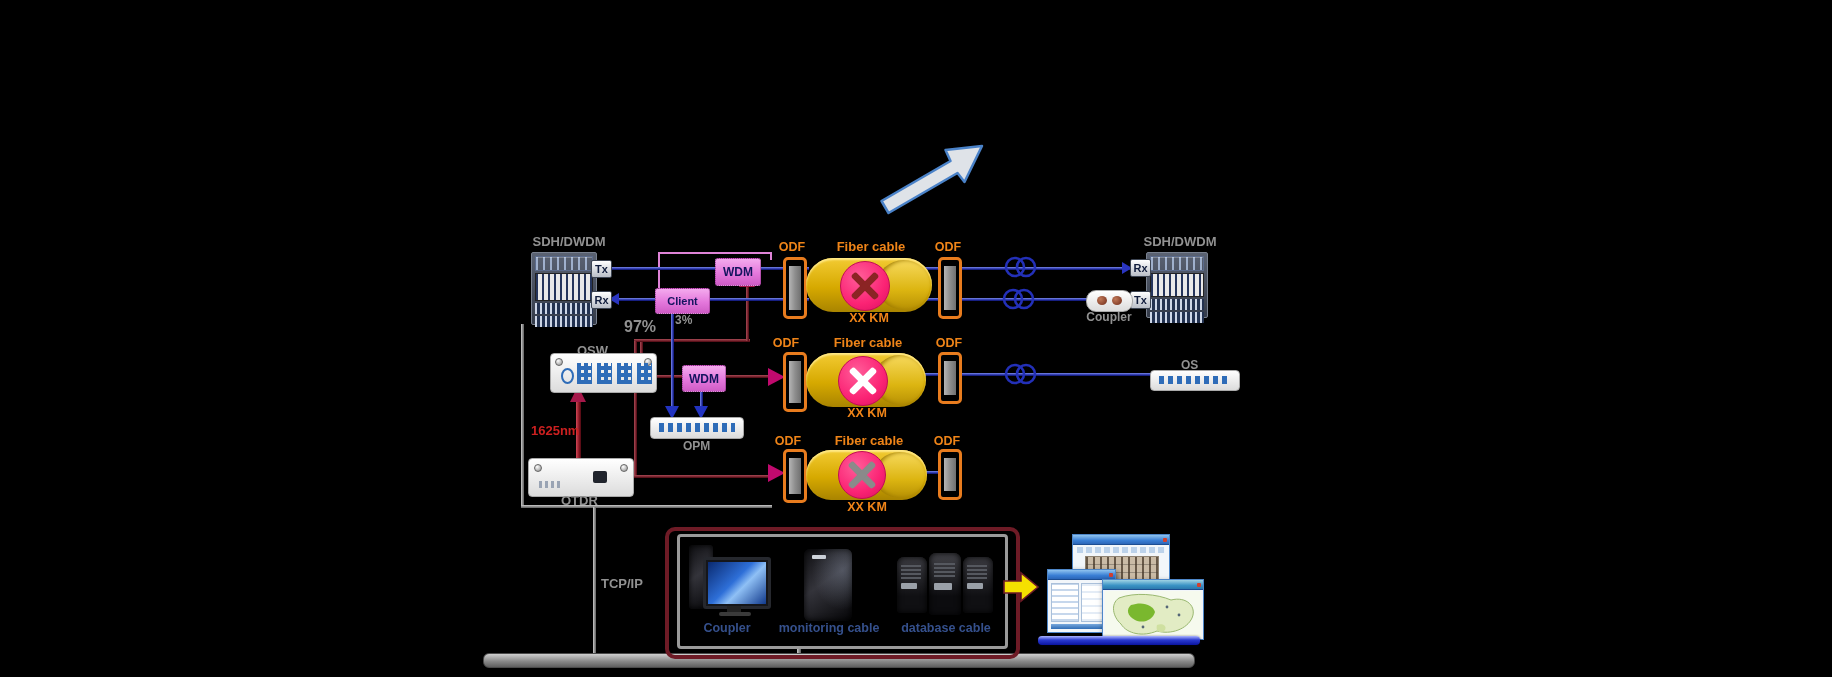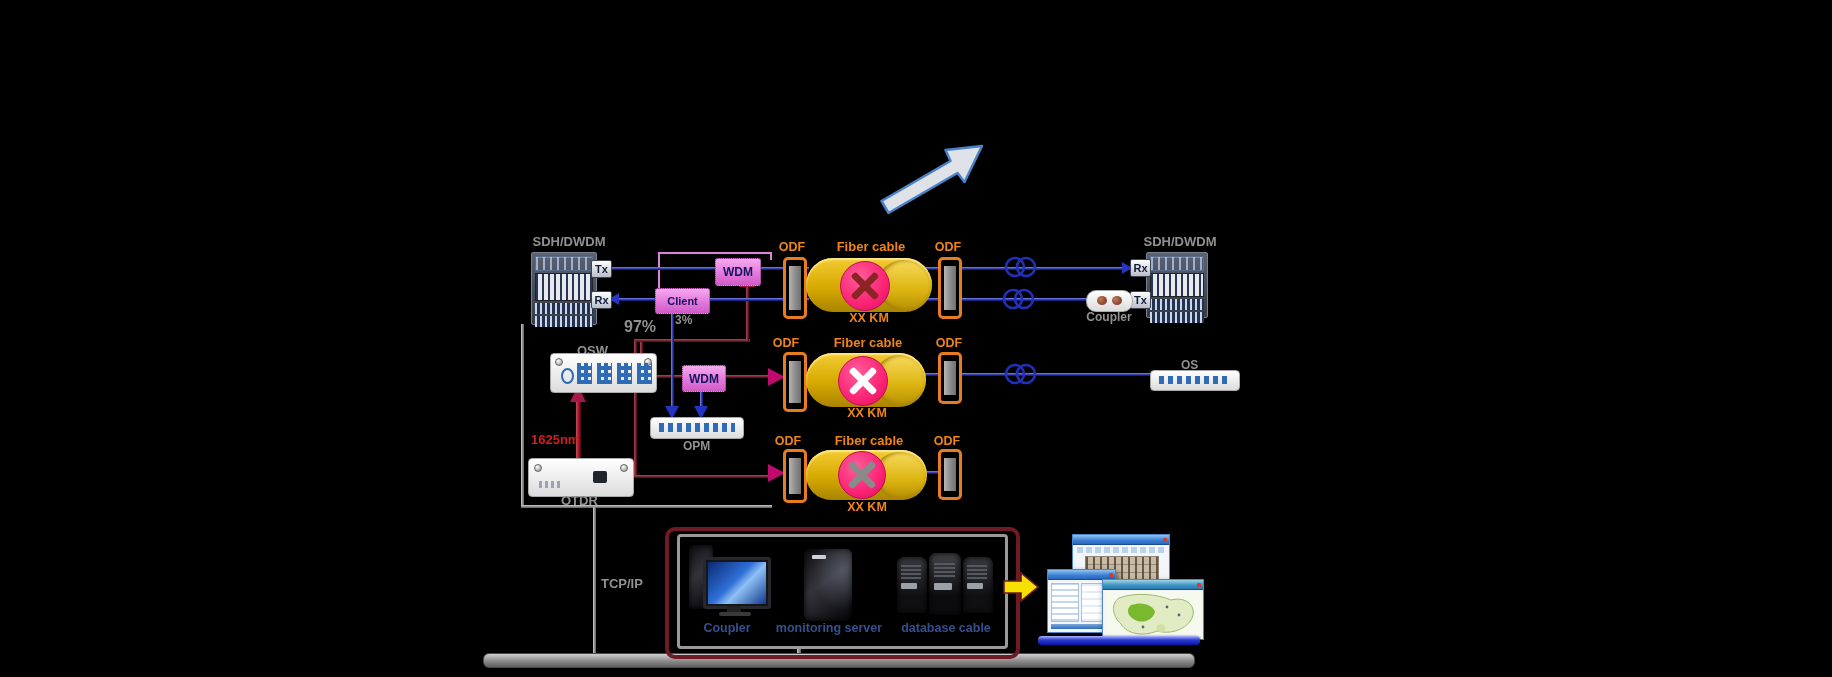--- a/index.html
+++ b/index.html
@@ -85,21 +85,21 @@
   <div class="arr-up" style="left:739px;top:271px;"></div>
   <div class="rvline abs" style="left:634px;top:341px;height:137px;"></div>
   <div class="rvline abs" style="left:640px;top:342px;height:12px;"></div>
   <div class="rline abs" style="left:655px;top:375px;width:28px;"></div>
   <div class="rline abs" style="left:724px;top:375px;width:46px;"></div>
   <div class="arr-right" style="left:768px;top:368px;"></div>
   <div class="rline abs" style="left:634px;top:475px;width:136px;"></div>
   <div class="arr-right" style="left:768px;top:464px;"></div>
   <div class="rvline abs" style="left:576px;top:398px;width:5px;height:62px;background:linear-gradient(90deg,#d24858,#8d1724 60%,#4c0a12);"></div>
   <div class="arr-up" style="left:570px;top:386px;"></div>
-  <div class="rlabel" style="left:531px;top:432px;">1625nm</div>
+  <div class="rlabel" style="left:531px;top:423px;">1625nm</div>
 
   <div class="pline abs" style="left:658px;top:252px;width:114px;height:2px;"></div>
   <div class="pline abs" style="left:658px;top:252px;width:2px;height:38px;"></div>
   <div class="pline abs" style="left:770px;top:252px;width:2px;height:8px;"></div>
 
   <div class="bline abs" style="left:609px;top:267px;width:200px;"></div>
   <div class="bline abs" style="left:609px;top:298px;width:200px;"></div>
   <div class="bline abs" style="left:924px;top:267px;width:212px;"></div>
   <div class="bline abs" style="left:924px;top:298px;width:165px;"></div>
   <div class="bline abs" style="left:1128px;top:298px;width:8px;"></div>
@@ -254,21 +254,21 @@
       <div class="abs" style="left:2px;top:2px;right:2px;bottom:2px;background:linear-gradient(135deg,#0a2a70,#2e6fd8 45%,#8fc0f5 60%,#123a8c);"></div>
     </div>
     <div class="abs" style="left:58px;top:75px;width:14px;height:6px;background:#222;"></div>
     <div class="abs" style="left:50px;top:81px;width:32px;height:4px;background:#3a3a3a;border-radius:2px;"></div>
     <div class="blabel" style="left:8px;top:90px;width:100px;">Coupler</div>
 
     <div class="tower-dark" style="left:135px;top:18px;width:48px;height:72px;border-radius:6px;">
       <div class="abs" style="left:8px;top:6px;width:14px;height:4px;background:#cfd4da;border-radius:1px;"></div>
       <div class="abs" style="left:0;top:0;width:100%;height:100%;border-radius:6px;background:radial-gradient(ellipse at 80% 30%,rgba(140,150,170,.35),transparent 55%);"></div>
     </div>
-    <div class="blabel" style="left:105px;top:90px;width:110px;">monitoring server</div>
+    <div class="blabel" style="left:105px;top:90px;width:110px;">monitoring cable</div>
 
     <div class="tower-dark" style="left:228px;top:26px;width:30px;height:56px;border-radius:7px 7px 4px 4px;background:linear-gradient(180deg,#3c3c42,#101013 70%);">
       <div class="abs" style="left:4px;top:26px;width:16px;height:6px;background:#9aa0a8;border-radius:1px;"></div>
       <div class="abs" style="left:4px;top:8px;width:20px;height:14px;background:repeating-linear-gradient(0deg,#55585f 0 2px,transparent 2px 4px);"></div>
     </div>
     <div class="tower-dark" style="left:260px;top:22px;width:32px;height:62px;border-radius:7px 7px 4px 4px;background:linear-gradient(180deg,#44444a,#0c0c0f 70%);">
       <div class="abs" style="left:5px;top:30px;width:18px;height:7px;background:#9aa0a8;border-radius:1px;"></div>
       <div class="abs" style="left:5px;top:8px;width:21px;height:16px;background:repeating-linear-gradient(0deg,#55585f 0 2px,transparent 2px 4px);"></div>
     </div>
     <div class="tower-dark" style="left:294px;top:26px;width:30px;height:56px;border-radius:7px 7px 4px 4px;background:linear-gradient(180deg,#3c3c42,#101013 70%);">

